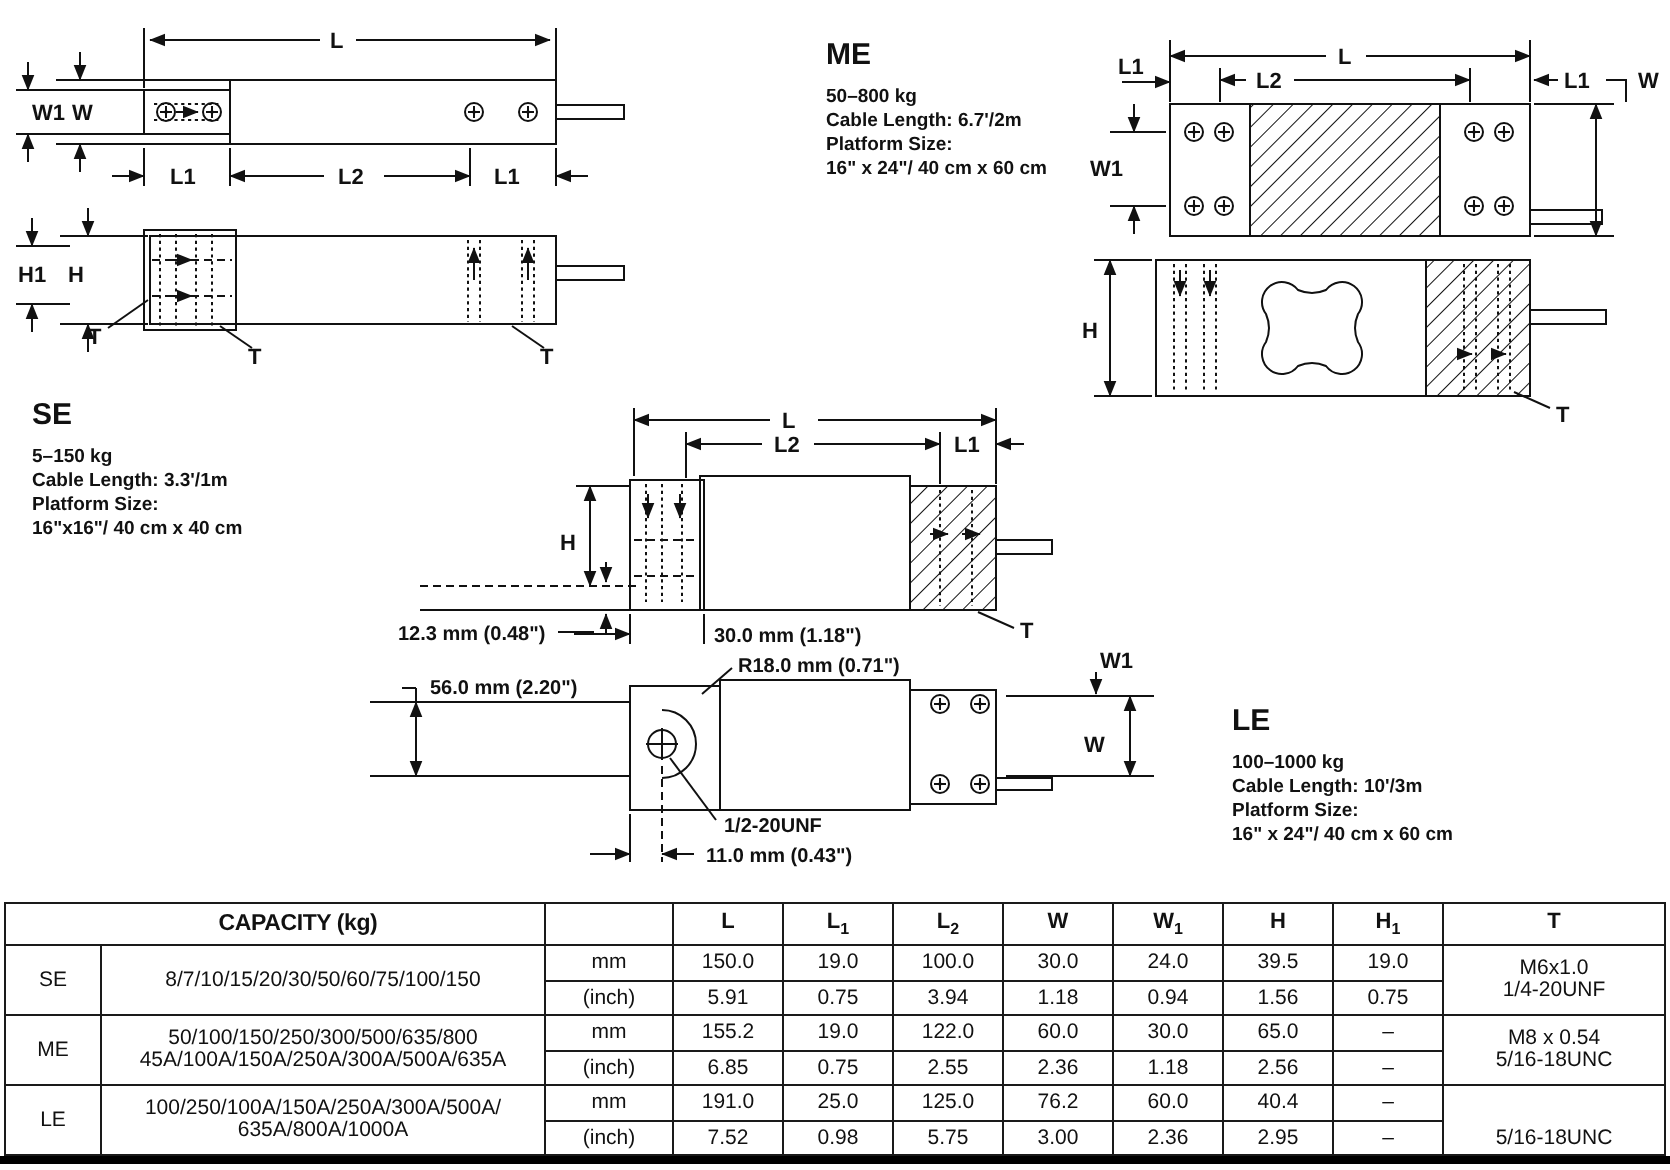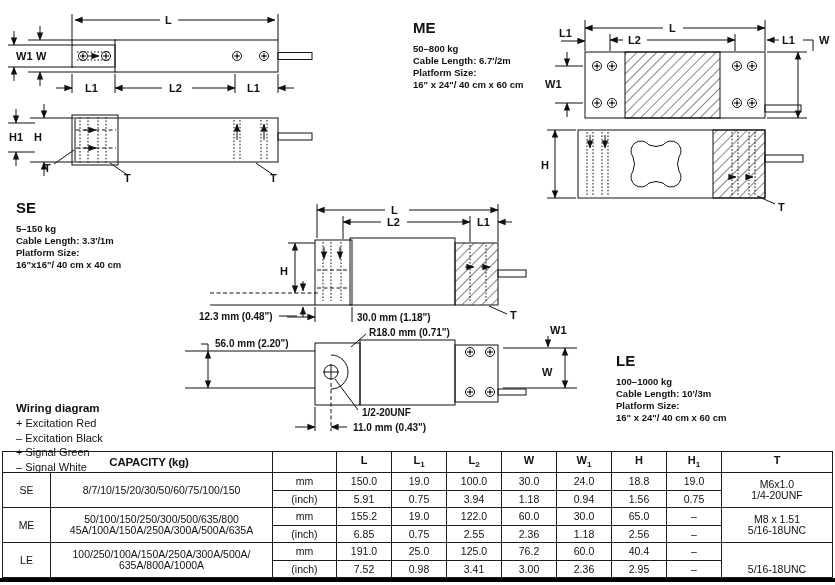--- a/index.html
+++ b/index.html
@@ -297,27 +297,20 @@
   </div>
 
   <div class="spec" style="left:616px;top:352px">
     <h2>LE</h2>
     <div class="ln">100–1000 kg</div>
     <div class="ln">Cable Length: 10'/3m</div>
     <div class="ln">Platform Size:</div>
     <div class="ln">16" x 24"/ 40 cm x 60 cm</div>
   </div>
 
-  <div class="wiring">
-    <div class="wt">Wiring diagram</div>
-    <div class="ln">+ Excitation Red</div>
-    <div class="ln">– Excitation Black</div>
-    <div class="ln">+ Signal Green</div>
-    <div class="ln">– Signal White</div>
-  </div>
 
   <table>
     <colgroup>
       <col style="width:48px">
         <col style="width:222px">
         <col style="width:64px">
       <col style="width:55px">
         <col style="width:55px">
         <col style="width:55px">
       <col style="width:55px">
@@ -345,21 +338,21 @@
         <td rowspan="2">SE</td>
         <td rowspan="2" class="capcell">
           <div class="opt">8/7/10/15/20/30/50/60/75/100/150</div>
         </td>
         <td>mm</td>
         <td>150.0</td>
         <td>19.0</td>
         <td>100.0</td>
         <td>30.0</td>
         <td>24.0</td>
-        <td>18.8</td>
+        <td>39.5</td>
         <td>19.0</td>
         <td rowspan="2" class="tcol">
           <div class="opt">M6x1.0</div>
             <div class="opt">1/4-20UNF</div>
         </td>
       </tr>
       <tr>
         <td>(inch)</td>
         <td>5.91</td>
         <td>0.75</td>
@@ -377,21 +370,21 @@
         </td>
         <td>mm</td>
         <td>155.2</td>
         <td>19.0</td>
         <td>122.0</td>
         <td>60.0</td>
         <td>30.0</td>
         <td>65.0</td>
         <td>–</td>
         <td rowspan="2" class="tcol">
-          <div class="opt">M8 x 1.51</div>
+          <div class="opt">M8 x 0.54</div>
             <div class="opt">5/16-18UNC</div>
         </td>
       </tr>
       <tr>
         <td>(inch)</td>
         <td>6.85</td>
         <td>0.75</td>
         <td>2.55</td>
         <td>2.36</td>
         <td>1.18</td>
@@ -413,21 +406,21 @@
         <td>40.4</td>
         <td>–</td>
         <td rowspan="2" class="tcol t-low">
           <div class="opt">5/16-18UNC</div>
         </td>
       </tr>
       <tr>
         <td>(inch)</td>
         <td>7.52</td>
         <td>0.98</td>
-        <td>3.41</td>
+        <td>5.75</td>
         <td>3.00</td>
         <td>2.36</td>
         <td>2.95</td>
         <td>–</td>
       </tr>
     </tbody>
   </table>
 
   <div class="bottom-rule"></div>
 </div>

